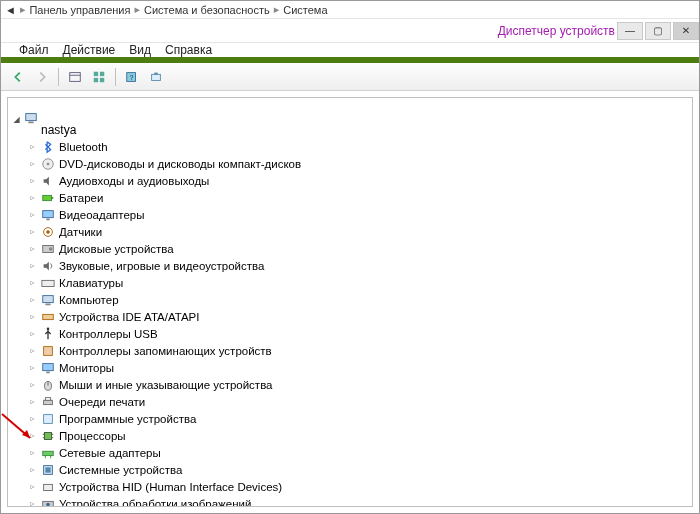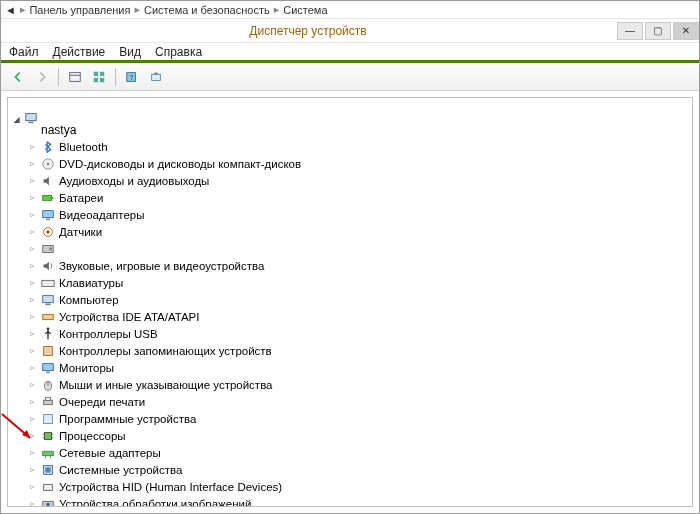--- a/index.html
+++ b/index.html
@@ -4,26 +4,26 @@
 <style>
 * { margin: 0; padding: 0; box-sizing: border-box; font-family: "Segoe UI", Tahoma, sans-serif; }
 body { background: #fff; width: 700px; height: 514px; position: relative; overflow: hidden; }
 
 .outer { border: 1px solid #999; width: 700px; height: 514px; display: flex; flex-direction: column; }
 
 .crumb-bar { height: 18px; background: #fff; border-bottom: 1px solid #e5e5e5; display: flex; align-items: center; font-size: 11px; color: #333; padding-left: 4px; gap: 4px; }
 .crumb-bar .arr { color: #888; }
 
 .titlebar { height: 24px; background: #fff; border-bottom: 1px solid #e5e5e5; display: flex; align-items: center; position: relative; }
-.titlebar .title { flex: 1; text-align: center; font-size: 12px; color: #a16207; }
+.titlebar .title { flex: 1; text-align: right; font-size: 12px; color: #a21caf; }
 .win-btns { display: flex; gap: 0; }
 .win-btn { width: 26px; height: 18px; background: #e9e9e9; border: 1px solid #c9c9c9; display: flex; align-items: center; justify-content: center; font-size: 10px; color: #333; cursor: pointer; margin-left: 2px; }
 .win-btn.close { background: #d0d0d0; }
 
-.menubar { height: 20px; display: flex; align-items: center; gap: 14px; padding-left: 8px; font-size: 12px; color: #222; border-bottom: 3px solid #4d7c0f; }
+.menubar { height: 20px; display: flex; align-items: center; gap: 14px; padding-left: 18px; font-size: 12px; color: #222; border-bottom: 6px solid #4d7c0f; }
 .menubar span { cursor: pointer; }
 
 .toolbar { height: 28px; display: flex; align-items: center; gap: 2px; padding-left: 6px; border-bottom: 1px solid #d0d0d0; background: linear-gradient(#fdfdfd,#efefef); }
 .tb-btn { width: 22px; height: 22px; display: flex; align-items: center; justify-content: center; color: #555; cursor: pointer; border-radius: 2px; }
 .tb-sep { width: 1px; height: 18px; background: #c0c0c0; margin: 0 3px; }
 .tb-btn svg { width: 14px; height: 14px; }
 
 .content { flex: 1; margin: 6px; border: 1px solid #bfbfbf; background: #fff; overflow: auto; padding: 4px 2px 20px 2px; }
 
 .tree { font-size: 12px; line-height: 16px; }
@@ -185,20 +185,21 @@
             <span class="label">Датчики</span>
           </div>
           <div class="cat-row">
             <span class="expander">▹</span>
             <span class="cat-icon">
               <svg viewBox="0 0 16 16">
                 <rect x="2" y="4" width="12" height="8" fill="#ccc" stroke="#666"></rect>
                 <circle cx="11" cy="8" r="2" fill="#888"></circle>
               </svg>
             </span>
+            <span class="label">Дисковые устройства</span>
           </div>
           <div class="cat-row">
             <span class="expander">▹</span>
             <span class="cat-icon">
               <svg viewBox="0 0 16 16">
                 <path d="M3 6 h3 l3 -3 v10 l-3 -3 h-3 z" fill="#666"></path>
                 <path d="M11 5 q3 3 0 6" fill="none" stroke="#666"></path>
               </svg>
             </span>
             <span class="label">Звуковые, игровые и видеоустройства</span>

